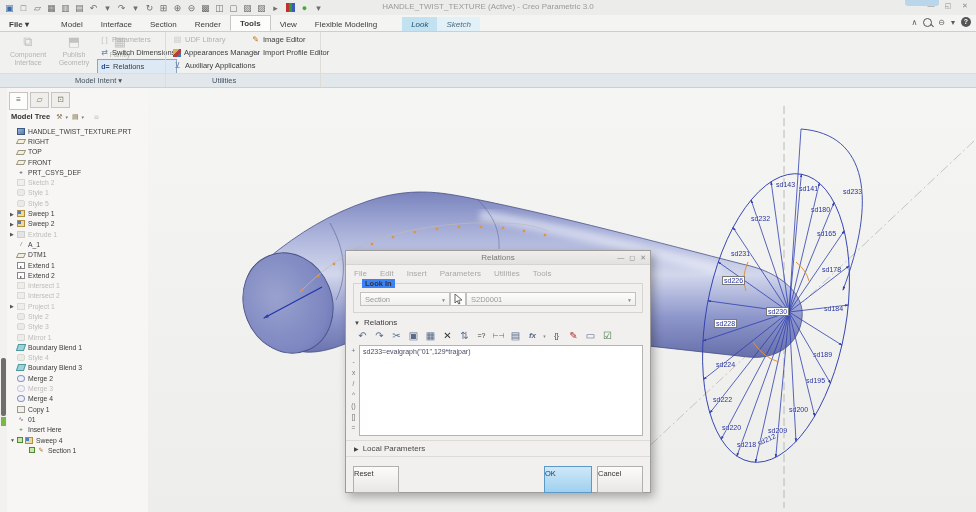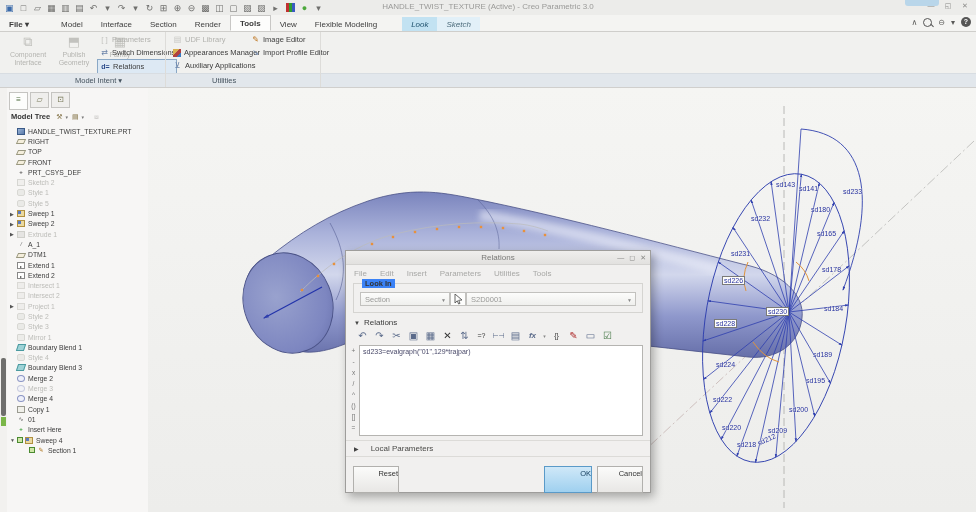--- a/index.html
+++ b/index.html
@@ -107,23 +107,23 @@
   #rel-hdr{display:flex;align-items:center;gap:4px;margin:5px 0 0 8px;font-size:8px;color:#3a3a3a;}
   .tri{font-size:6px;color:#444;}
   #rel-toolbar{display:flex;align-items:center;margin:2px 0 2px 8px;height:14px;}
   .rtb{width:17px;text-align:center;font-size:10px;color:#5a6a8a;line-height:14px;}
   .rtb.dark{color:#333;} .rtb.red{color:#b03030;} .rtb.grn{color:#4a7a4a;}
   .rtb.fx{font-style:italic;font-weight:bold;font-size:8px;} .rtb.sm{font-size:7px;} .rtb.car{width:7px;font-size:5px;color:#888;}
   #editor{display:flex;margin:0 7px 0 2px;}
   #op-col{width:11px;display:flex;flex-direction:column;align-items:center;font-size:6.5px;color:#777;}
   .op{height:11px;line-height:11px;}
   #rel-text-area{flex:1;height:91px;background:#fff;border:1px solid #b5b4b1;font-size:7px;color:#4a4a6a;padding:2px 3px;box-sizing:border-box;}
-  #local-params{margin-top:4px;border-top:1px solid #dcdbd8;border-bottom:1px solid #dcdbd8;padding:3px 0 3px 8px;display:flex;gap:12px;align-items:center;font-size:8px;color:#4a4a48;}
+  #local-params{margin-top:4px;border-top:1px solid #dcdbd8;border-bottom:1px solid #dcdbd8;padding:3px 0 3px 8px;display:flex;gap:4px;align-items:center;font-size:8px;color:#4a4a48;}
   #dlg-buttons{display:flex;align-items:center;margin:9px 7px 0 7px;}
-  .dbtn{height:27px;border:1px solid #b1b0ad;background:linear-gradient(#fbfbfa,#e8e7e5);font-size:7.5px;color:#333;line-height:14px;text-align:right;box-sizing:border-box;padding-left:13px;}
+  .dbtn{height:27px;border:1px solid #b1b0ad;background:linear-gradient(#fbfbfa,#e8e7e5);font-size:7.5px;color:#333;line-height:14px;text-align:left;box-sizing:border-box;}
   #btn-reset{width:46px;}
   #btn-ok{width:48px;margin-left:auto;background:linear-gradient(#cfe8f8,#9fd0ef);border:1px solid #5a9ac8;color:#123a5a;}
   #btn-cancel{width:46px;margin-left:5px;}
 </style>
 </head>
 <body>
 
 <div id="app" data-name="creo-parametric-window">
 
   <div id="titlebar" data-name="titlebar">

